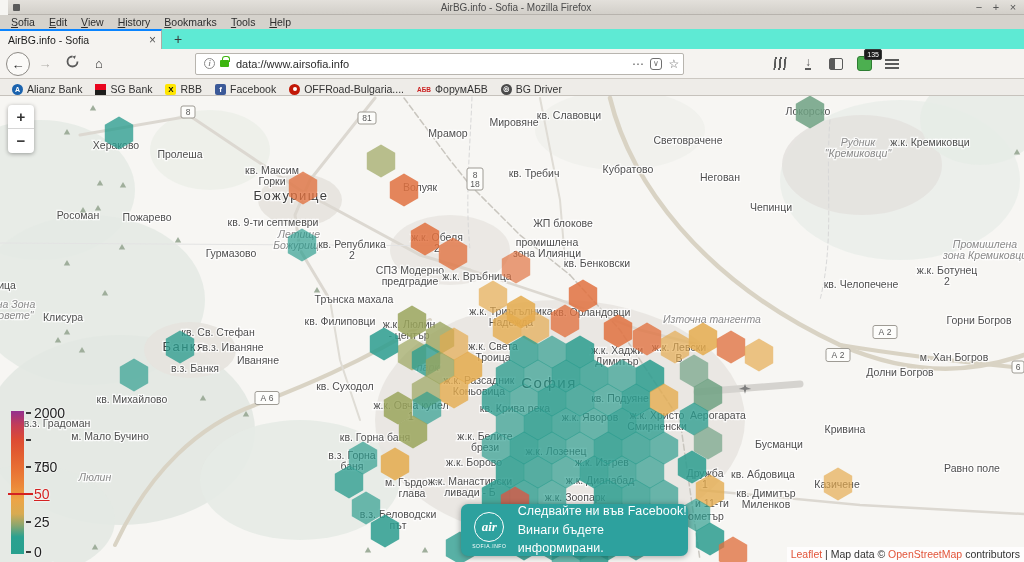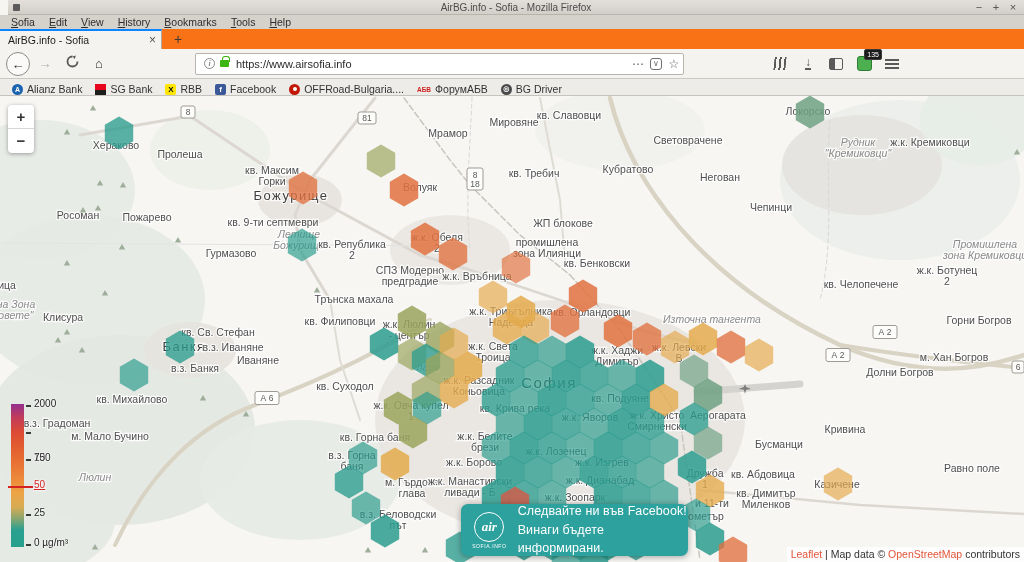--- a/index.html
+++ b/index.html
@@ -6,21 +6,21 @@
 html,body{width:1024px;height:562px;overflow:hidden}
 body{font-family:"Liberation Sans",sans-serif;background:#f6f5f2;position:relative}
 
 #titlebar{position:absolute;top:0;left:8px;right:0;height:15px;background:linear-gradient(#e3e0db,#d2cfc9);border-bottom:1px solid #b7b3ad;text-align:center;font-size:10px;color:#4c4c4c;line-height:15px}
 #win-icon{position:absolute;left:5px;top:4px;width:7px;height:7px;background:#5a5a5a;border-radius:1px}
 #win-controls{position:absolute;right:4px;top:0;font-size:11px;color:#555;line-height:15px}
 #win-controls span{display:inline-block;width:14px;text-align:center;cursor:default}
 #menubar{position:absolute;top:15px;left:0;right:0;height:14px;background:#d5d2cc;font-size:10.5px;color:#2e2e2e;line-height:14px;padding-left:4px}
 .menu-item{display:inline-block;padding:0 7px}
 .menu-item::first-letter{text-decoration:underline}
-#tabbar{position:absolute;top:29px;left:0;right:0;height:20px;background:#f97316}
+#tabbar{position:absolute;top:29px;left:0;right:0;height:20px;background:#5eead4}
 #tab-active{position:absolute;left:0;top:0;width:162px;height:20px;background:#f5f3f0;border-top:2px solid #0a84ff;border-right:1px solid #aeaaa4;font-size:10.5px;color:#1c1c1c;line-height:18px;padding:0 8px;white-space:nowrap}
 #tab-close{position:absolute;right:5px;top:0;color:#555;font-size:12px;line-height:18px}
 #new-tab-btn{position:absolute;left:167px;top:1px;width:22px;text-align:center;font-size:14px;color:#3a3a3a;line-height:19px}
 #navbar{position:absolute;top:49px;left:0;right:0;height:30px;background:#f5f3f0;border-bottom:1px solid #ccc8c2;display:flex;align-items:center}
 .navbtn{width:24px;height:24px;text-align:center;line-height:23px;font-size:13px;color:#2b2b2b;margin-left:3px}
 #btn-back{border:1px solid #8d8a85;border-radius:50%;background:#fbfaf8;margin-left:6px}
 #btn-forward{color:#b3b0ab}
 #urlbar{height:22px;width:489px;margin-left:84px;background:#fff;border:1px solid #b8b5af;border-radius:2px;display:flex;align-items:center;font-size:11px;color:#2b2b2b}
 .icon-info{width:11px;height:11px;border:1px solid #8a8a8a;border-radius:50%;font:italic bold 8px "Liberation Serif",serif;color:#8a8a8a;text-align:center;line-height:9px;margin:0 5px 0 8px}
 .icon-lock{width:9px;height:7px;background:#3db50f;border-radius:1px;position:relative;margin-right:7px}
@@ -42,21 +42,21 @@
 .icon-burger{width:14px;height:10px;background:repeating-linear-gradient(180deg,#5a5a5a 0 2px,transparent 2px 4px)}
 #bookmarksbar{position:absolute;top:79px;left:0;right:0;height:17px;background:#eeece8;border-bottom:1px solid #c6c2bc;display:flex;align-items:flex-end;font-size:10.5px;color:#333;padding-left:12px}
 .bm{display:flex;align-items:center;margin-right:13px;white-space:nowrap}
 .bm-icon{width:11px;height:11px;margin-right:4px;display:flex;align-items:center;justify-content:center;font-weight:bold;flex:none}
 
 #map{position:absolute;top:96px;left:0;width:1024px;height:466px;background:#f7f6f3;overflow:hidden}
 #map svg{display:block}
 #zoomctl{position:absolute;left:8px;top:9px;width:26px;height:48px;background:#fff;border-radius:4px;box-shadow:0 1px 4px rgba(0,0,0,.35)}
 #zoomctl div{height:24px;text-align:center;font-size:15px;font-weight:bold;color:#333;line-height:24px}
 #zoom-in{border-bottom:1px solid #d6d6d6}
-#legend{position:absolute;left:8px;top:307px;width:72px;height:150px;font-size:10px;color:#222}
+#legend{position:absolute;left:8px;top:314px;width:72px;height:150px;font-size:14px;color:#222}
 #legend-bar{position:absolute;left:3px;top:1px;width:13px;height:143px;background:linear-gradient(to top,#28a08e 0%,#2aa190 12%,#8aa66f 20%,#d8ab52 28%,#eda446 38%,#ec8a3a 47%,#e97334 58%,#e25d30 70%,#dd4b33 80%,#c43d57 90%,#93308f 100%)}
 .lg-tick{position:absolute;left:18px;width:5px;height:2px;background:#3a3a3a}
 .lg-label{position:absolute;left:26px;margin-top:-7px;text-shadow:0 0 2px #fff,0 0 2px #fff}
 .lg-red{color:#d42222}
 #lg-redline{position:absolute;left:0;width:25px;height:2px;background:#d42222}
 #banner{position:absolute;left:461px;top:408px;width:227px;height:52px;background:#2da19e;border-radius:7px;box-shadow:0 1px 6px rgba(0,0,0,.35);display:flex;align-items:center;color:#fff;padding-left:9px}
 #banner-logo{width:40px;text-align:center}
 #logo-circle{width:30px;height:30px;margin:0 auto;border:1.5px solid #fff;border-radius:50%;font:italic bold 13px "Liberation Serif",serif;line-height:28px}
 #logo-sub{font-size:5px;letter-spacing:.6px;margin-top:1px}
 #banner-text{margin-left:9px;font-size:12.5px;line-height:1.5;letter-spacing:.1px}
@@ -92,21 +92,21 @@
   <div class="navbtn" id="btn-reload">
     <svg width="13" height="13" viewBox="0 0 13 13">
         <path d="M6.5 1.5 A5 5 0 1 0 11.5 6.5" fill="none" stroke="#5a5a5a" stroke-width="1.8"></path>
         <path d="M6.5 1.5 L10 1.5 L8 4.5 Z" fill="#5a5a5a" transform="rotate(-15 6.5 1.5)"></path>
       </svg>
   </div>
   <div class="navbtn">⌂</div>
   <div id="urlbar">
     <div class="icon-info">i</div>
     <div class="icon-lock"></div>
-    <span id="url-text">https://www.airsofia.info</span>
+    <span id="url-text">data://www.airsofia.info</span>
     <span class="urlbar-right">⋯</span>
     <span class="icon-pocket">∨</span>
     <span class="urlbar-right">☆</span>
   </div>
   <div id="toolspacer"></div>
   <div class="toolicon">
       <div class="icon-library"></div>
     </div>
   <div class="toolicon">
       <div class="icon-down">↓</div>

